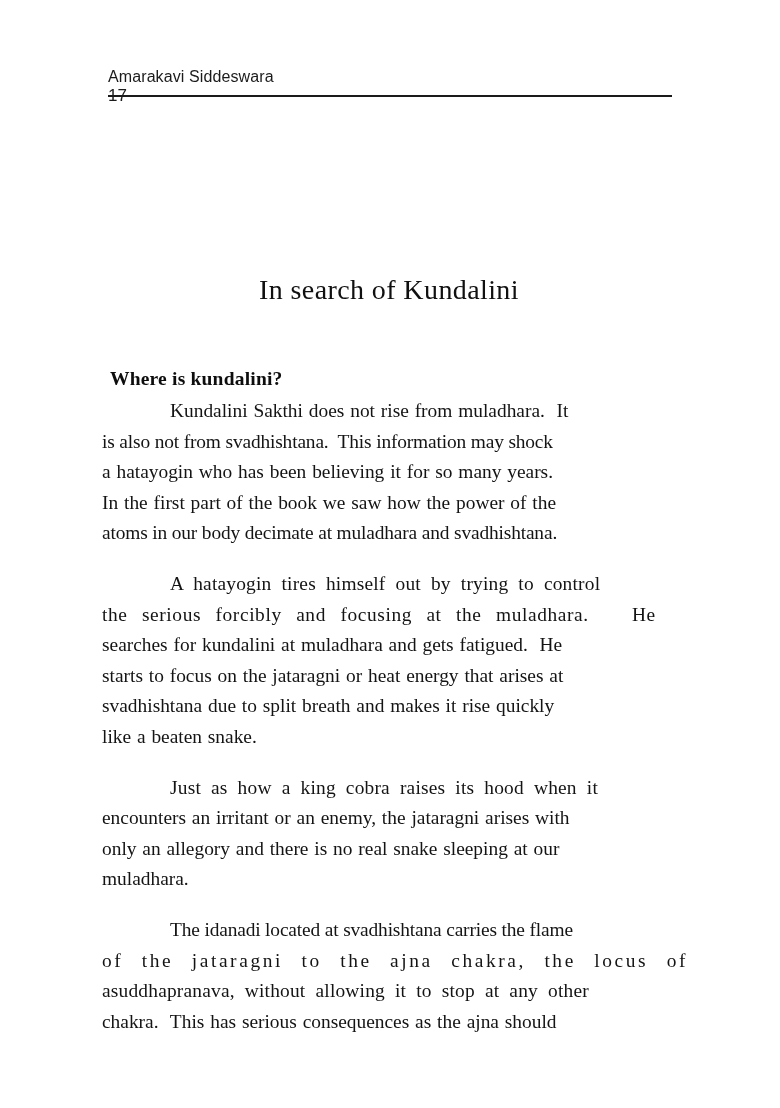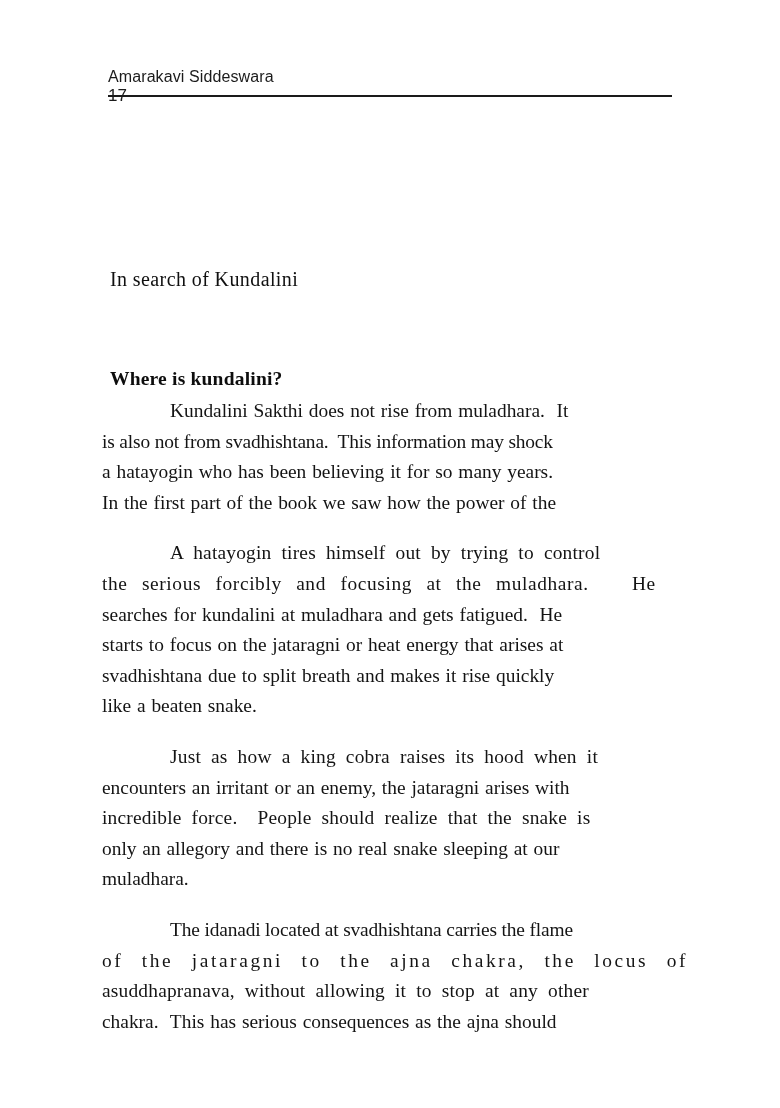--- a/index.html
+++ b/index.html
@@ -52,21 +52,22 @@
     height: 2px;
     background: #1a1a1a;
   }
 
   
   .chapter-title {
     position: absolute;
     left: 110px;
     top: 255px;
     width: 558px;
-    font-size: 20px;
+    text-align: center;
+    font-size: 28px;
     font-weight: 400;
     letter-spacing: 0.4px;
     color: #101010;
   }
 
   
   .section-heading {
     position: absolute;
     left: 110px;
     top: 352px;
@@ -123,35 +124,35 @@
 
   <h2 class="section-heading">Where is kundalini?</h2>
 
   <div class="body-column">
 
     <p class="para">
       <span class="line indent t-normal">Kundalini Sakthi does not rise from muladhara.  It</span>
       <span class="line t-tight">is also not from svadhishtana.  This information may shock</span>
       <span class="line t-normal">a hatayogin who has been believing it for so many years.</span>
       <span class="line t-normal">In the first part of the book we saw how the power of the</span>
+      <span class="line t-tight">atoms in our body decimate at muladhara and svadhishtana.</span>
     </p>
 
     <p class="para">
       <span class="line indent t-loose">A hatayogin tires himself out by trying to control</span>
       <span class="line t-xloose">the serious forcibly and focusing at the muladhara.   He</span>
       <span class="line t-normal">searches for kundalini at muladhara and gets fatigued.  He</span>
       <span class="line t-normal">starts to focus on the jataragni or heat energy that arises at</span>
       <span class="line t-normal">svadhishtana due to split breath and makes it rise quickly</span>
       <span class="line t-normal">like a beaten snake.</span>
     </p>
 
     <p class="para">
       <span class="line indent t-loose">Just as how a king cobra raises its hood when it</span>
       <span class="line t-normal">encounters an irritant or an enemy, the jataragni arises with</span>
-      <span class="line t-loose">incredible force.  People should realize that the snake is</span>
       <span class="line t-normal">only an allegory and there is no real snake sleeping at our</span>
       <span class="line t-normal">muladhara.</span>
     </p>
 
     <p class="para">
       <span class="line indent t-tight">The idanadi located at svadhishtana carries the flame</span>
       <span class="line t-xxloose">of the jataragni to the ajna chakra, the locus of</span>
       <span class="line t-loose">asuddhapranava, without allowing it to stop at any other</span>
       <span class="line t-normal">chakra.  This has serious consequences as the ajna should</span>
     </p>

